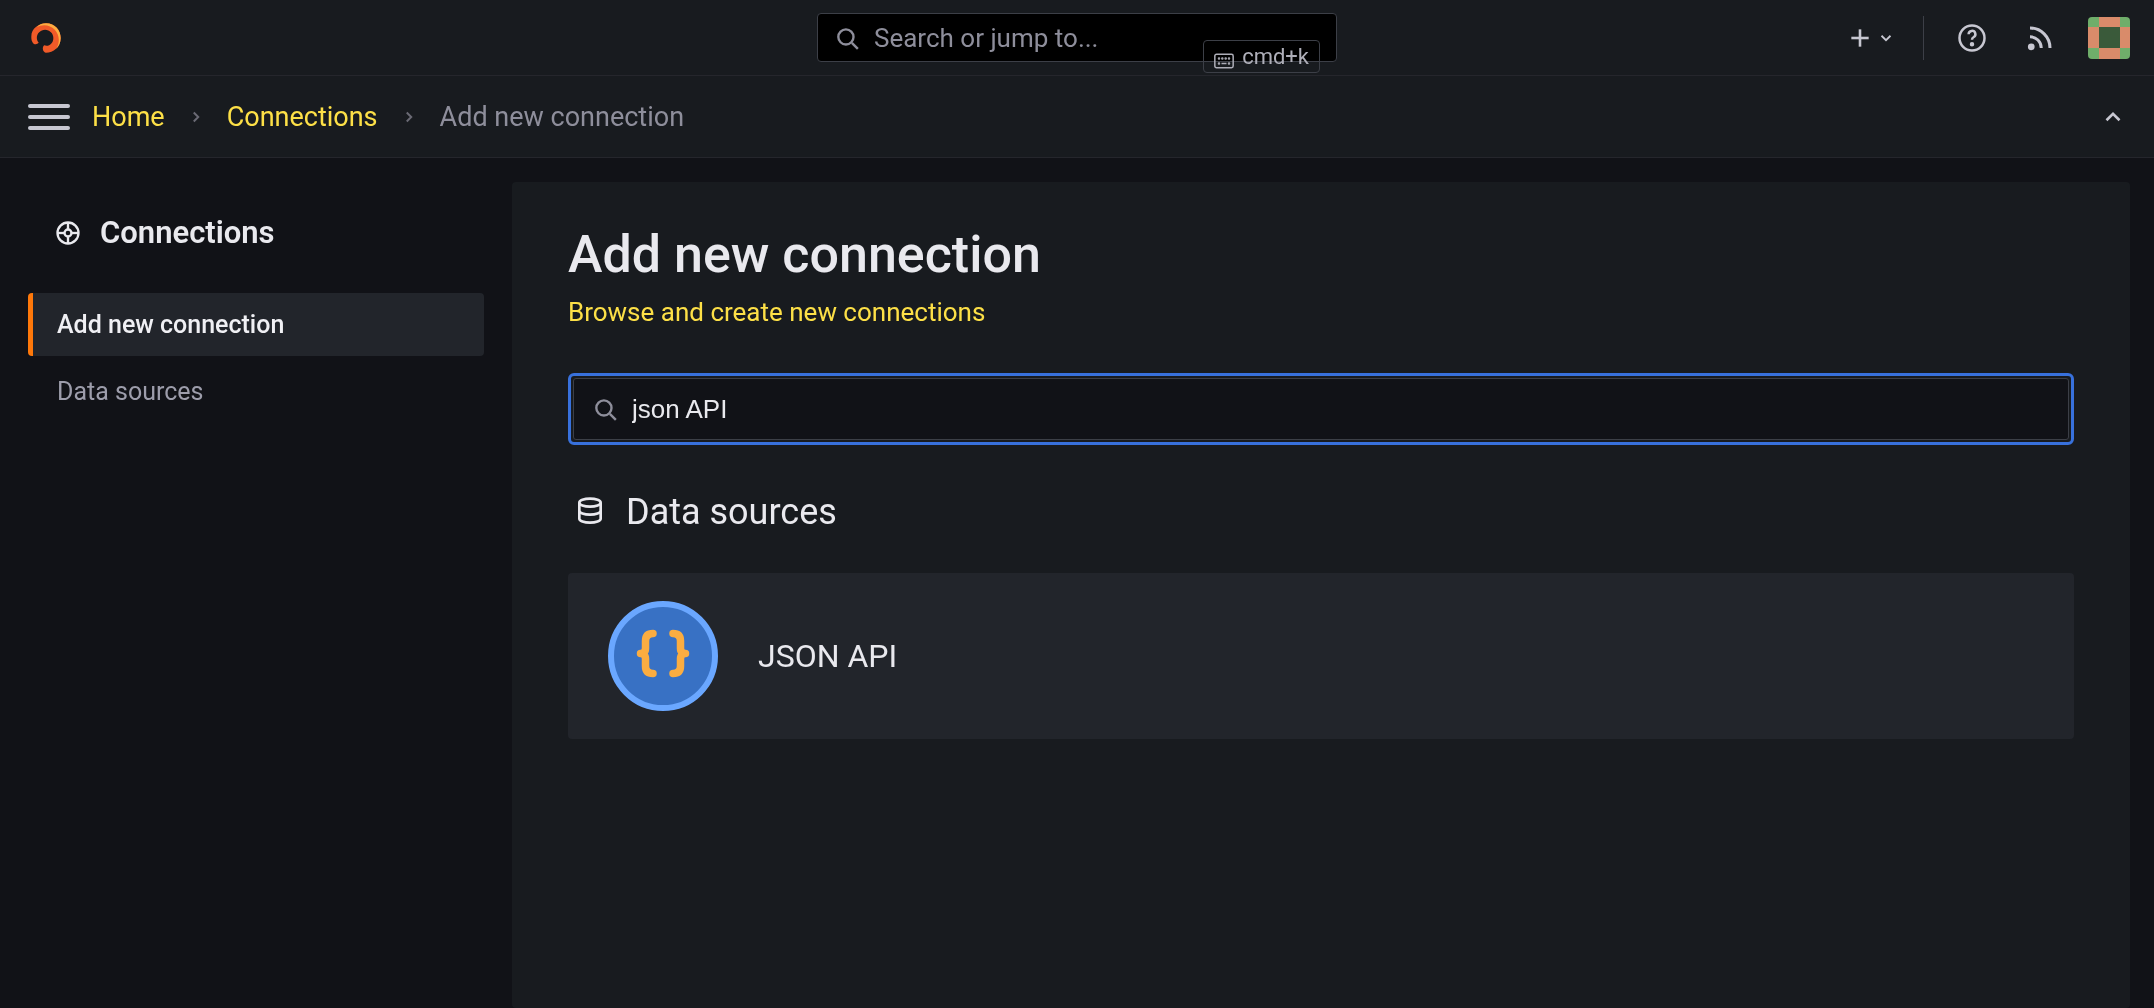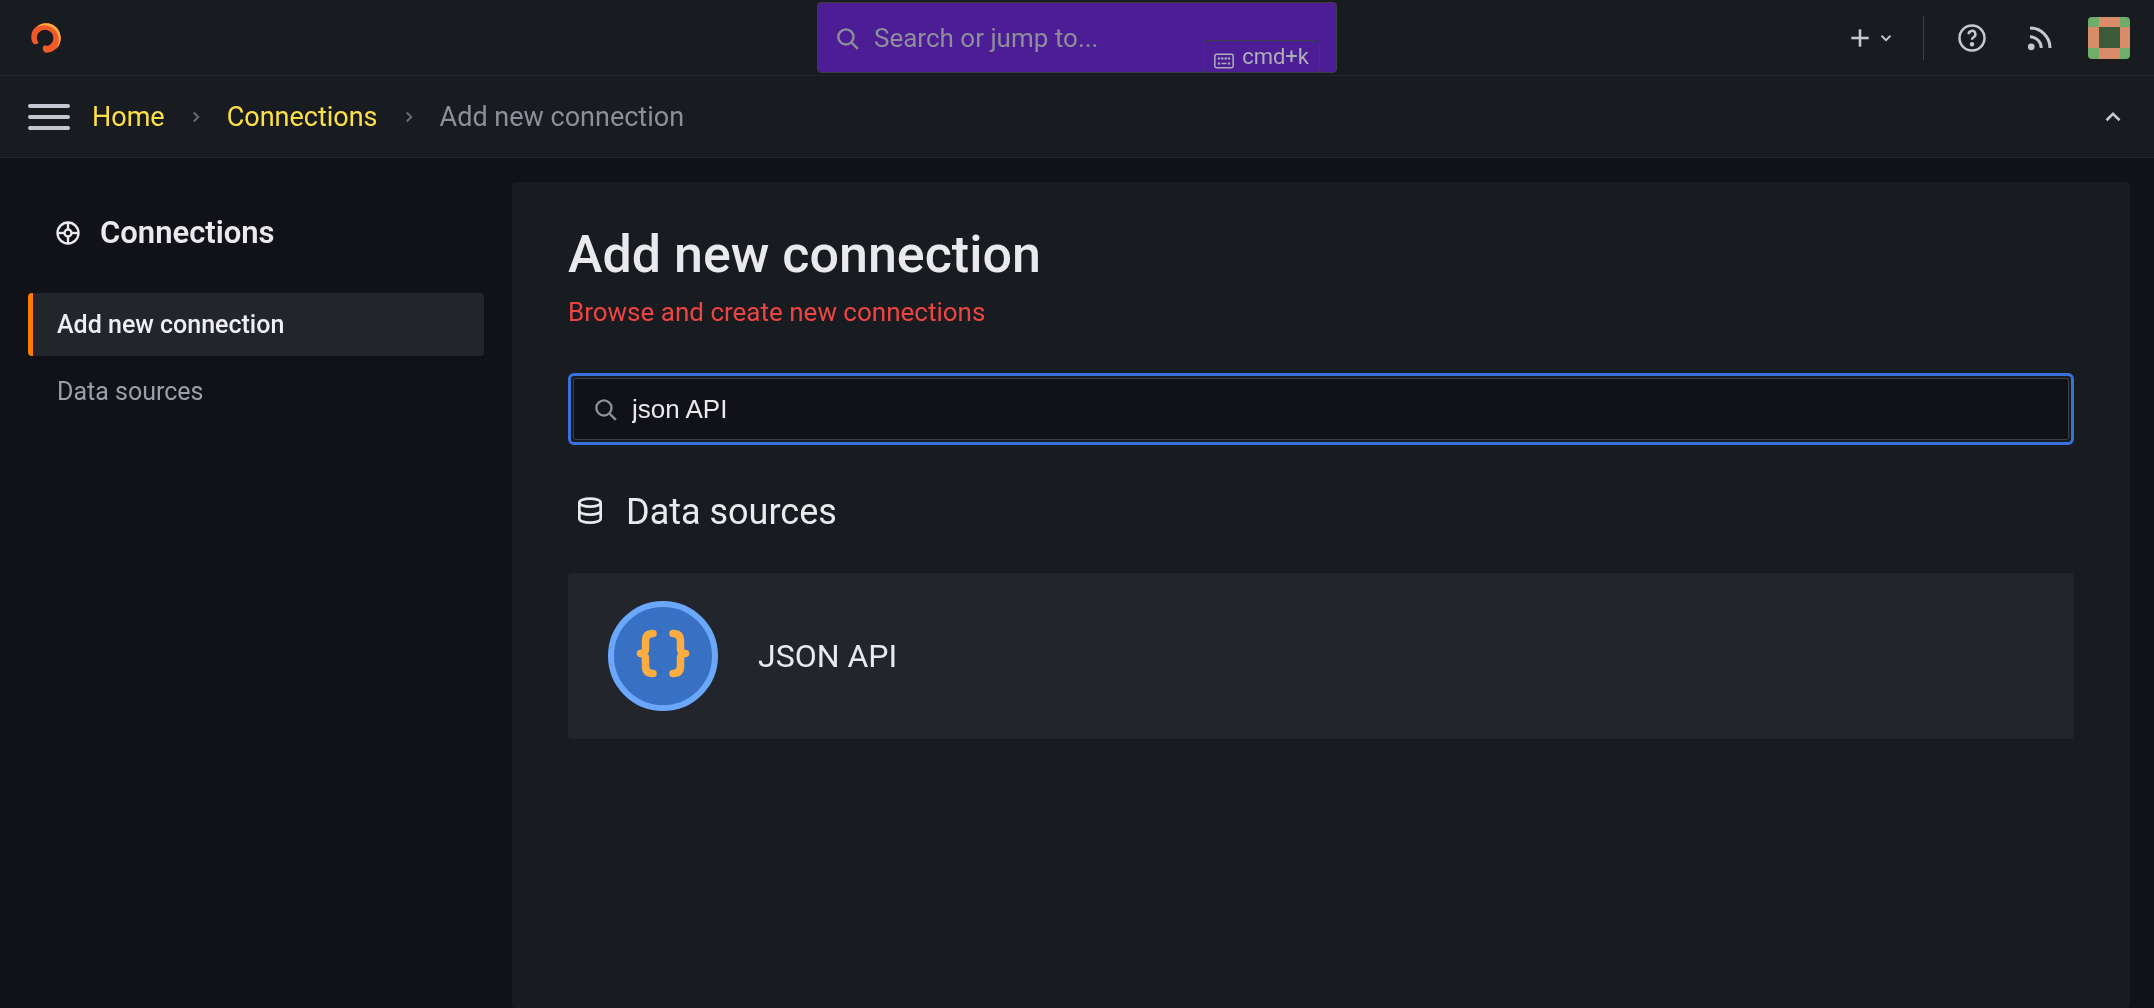--- a/index.html
+++ b/index.html
@@ -25,25 +25,25 @@
   .logo { width: 44px; height: 44px; display:flex; align-items:center; justify-content:center; }
   .topbar-center {
     position: absolute;
     left: 50%;
     transform: translateX(-50%);
     display: flex;
   }
   .search-pill {
     display: flex;
     align-items: center;
-    height: 71px;
+    height: 49px;
     padding: 0 16px;
     border: 1px solid #3c3f47;
     border-radius: 4px;
-    background: #4c1d95;
+    background: #000000;
     gap: 14px;
     min-width: 520px;
     color: #8e8e9b;
     font-size: 26px;
     cursor: pointer;
   }
   .search-pill .spacer { flex: 1; }
   .kbd {
     border: 1px solid #3c3f47;
     border-radius: 4px;
@@ -162,21 +162,21 @@
     padding: 42px 56px;
   }
   .page-title {
     font-size: 52px;
     font-weight: 500;
     color:#e9e9ee;
     margin-bottom: 12px;
   }
   .page-sub {
     font-size: 26px;
-    color:#ef4444;
+    color:#fde047;
     margin-bottom: 46px;
   }
 
   .searchfield-wrap {
     border: 3px solid #3871dc;
     border-radius: 6px;
     padding: 2px;
     margin-bottom: 46px;
   }
   .searchfield {

